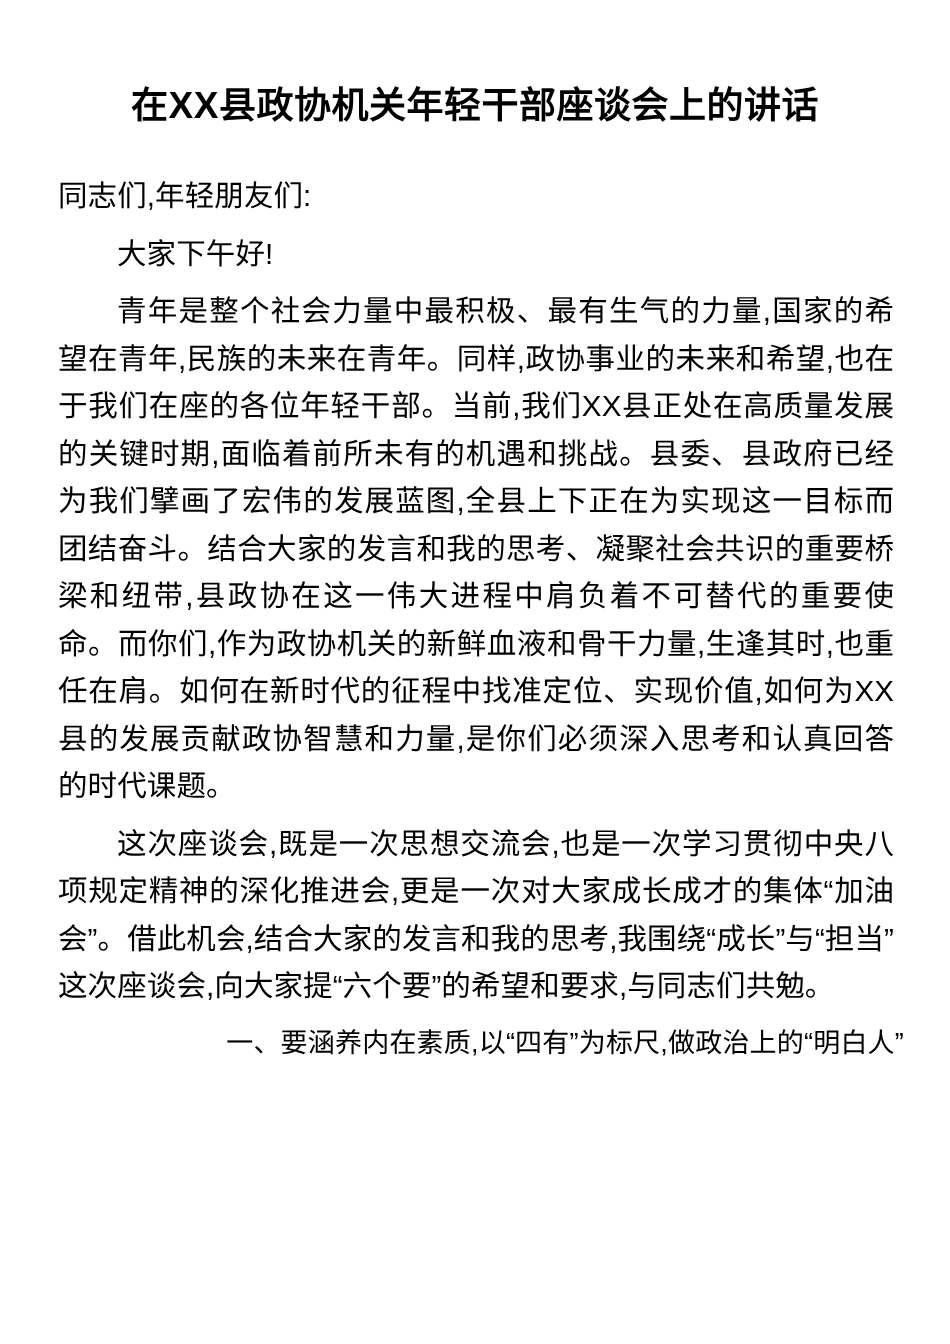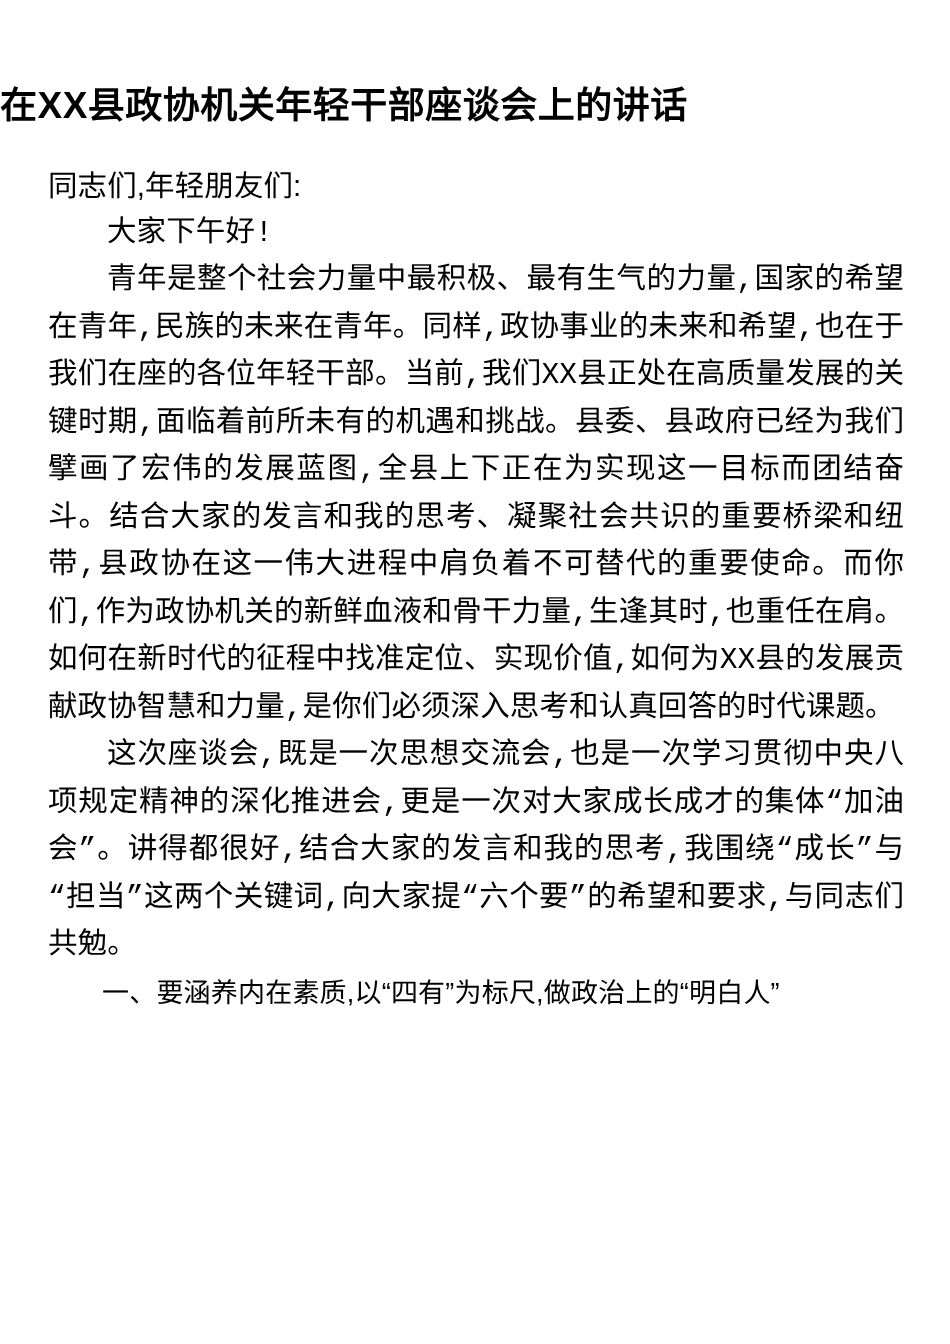--- a/index.html
+++ b/index.html
@@ -18,71 +18,71 @@
     height: 1344px;
     background: #ffffff;
     overflow: hidden;
     box-sizing: border-box;
   }
   .doc-title {
     position: absolute;
     left: 0;
     top: 58px;
     width: 950px;
-    text-align: left;
+    text-align: center;
     font-size: 37px;
     line-height: 46px;
     font-weight: 600;
     letter-spacing: 0.5px;
     white-space: nowrap;
   }
   .body-area {
     position: absolute;
     left: 48px;
     top: 162px;
     width: 856px;
   }
   p.para {
-    margin: 0;
+    margin: 10px;
     font-size: 29.5px;
     line-height: 47.5px;
     text-align: justify;
     text-align-last: left;
     text-justify: inter-ideograph;
     letter-spacing: 0.1px;
     word-break: break-all;
   }
   p.indent {
     text-indent: 2em;
-    font-family: Liberation Mono, monospace;
   }
   p.heading-line {
     margin: 0;
     font-size: 27px;
     line-height: 47.5px;
     text-indent: 2em;
     letter-spacing: 0.2px;
     white-space: nowrap;
+    text-align: right;
   }
 </style>
 </head>
 <body>
 
 <div class="page">
 
   <h1 class="doc-title">在XX县政协机关年轻干部座谈会上的讲话</h1>
 
   <div class="body-area">
 
     <p class="para">同志们,年轻朋友们:</p>
 
     <p class="para indent">大家下午好!</p>
 
 
     <p class="para indent">青年是整个社会力量中最积极、最有生气的力量,国家的希望在青年,民族的未来在青年。同样,政协事业的未来和希望,也在于我们在座的各位年轻干部。当前,我们XX县正处在高质量发展的关键时期,面临着前所未有的机遇和挑战。县委、县政府已经为我们擘画了宏伟的发展蓝图,全县上下正在为实现这一目标而团结奋斗。结合大家的发言和我的思考、凝聚社会共识的重要桥梁和纽带,县政协在这一伟大进程中肩负着不可替代的重要使命。而你们,作为政协机关的新鲜血液和骨干力量,生逢其时,也重任在肩。如何在新时代的征程中找准定位、实现价值,如何为XX县的发展贡献政协智慧和力量,是你们必须深入思考和认真回答的时代课题。</p>
 
-    <p class="para indent">这次座谈会,既是一次思想交流会,也是一次学习贯彻中央八项规定精神的深化推进会,更是一次对大家成长成才的集体“加油会”。讲得都很好,结合大家的发言和我的思考,我围绕“成长”与“担当”这两个关键词,向大家提“六个要”的希望和要求,与同志们共勉。</p>
+    <p class="para indent">这次座谈会,既是一次思想交流会,也是一次学习贯彻中央八项规定精神的深化推进会,更是一次对大家成长成才的集体“加油会”。借此机会,结合大家的发言和我的思考,我围绕“成长”与“担当”这次座谈会,向大家提“六个要”的希望和要求,与同志们共勉。</p>
 
     <p class="heading-line">一、要涵养内在素质,以“四有”为标尺,做政治上的“明白人”</p>
 
   </div>
 
 </div>
 
 </body></html>

